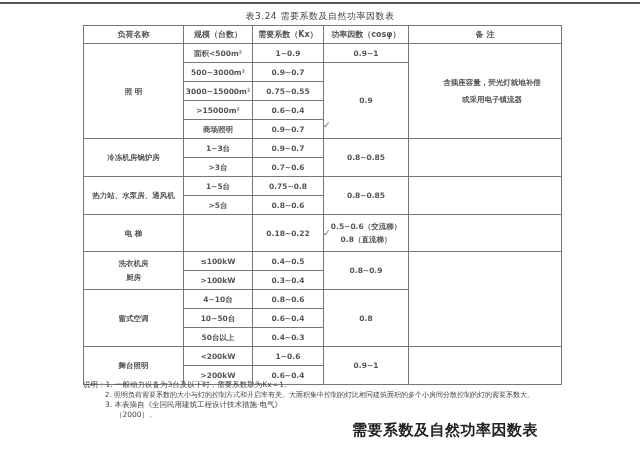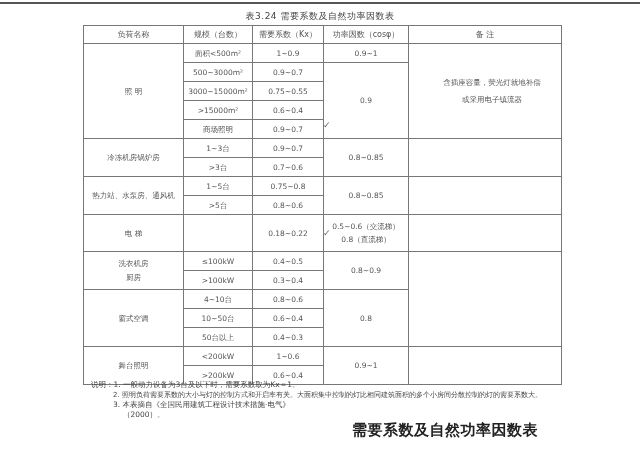--- a/index.html
+++ b/index.html
@@ -1,27 +1,27 @@
 <!DOCTYPE html>
 <html><head>
 <meta charset="utf-8">
 <style>
   html, body { margin:0; padding:0; }
   body { width:640px; height:460px; background:#ffffff; position:relative; overflow:hidden;
          font-family:"DejaVu Sans", sans-serif; color:#333; }
   .topline { position:absolute; left:0; top:2px; width:640px; height:2px; background:#555; }
   .caption { position:absolute; left:0; width:640px; top:10px; text-align:center; font-size:9px; color:#444; letter-spacing:0.5px; }
   table.t { position:absolute; left:83px; top:25px; width:478px; border-collapse:collapse; table-layout:fixed; font-size:7.5px; color:#555; }
-  table.t td, table.t th { border:1px solid #777; text-align:center; vertical-align:middle; padding:0; font-weight:normal; height:18px; line-height:9px; }
+  table.t td, table.t th { border:1px solid #777; text-align:center; vertical-align:middle; padding:0; font-weight:bold; height:18px; line-height:9px; }
   table.t { border:1.5px solid #333; }
   table.t th { height:17px; font-size:8px; }
   .remark { text-align:center; padding-left:14px !important; line-height:17px !important; }
   .check { position:absolute; font-size:9px; color:#666; }
   .notes { position:absolute; left:83px; top:380px; font-size:7.5px; color:#444; line-height:10px; }
-  .notes div { white-space:nowrap;margin-left:8px; }
+  .notes div { white-space:nowrap; }
   .bigtitle { position:absolute; left:352px; top:421px; font-size:15px; font-weight:bold; color:#222; letter-spacing:0.5px; }
 </style>
 </head>
 <body>
 
 <div class="topline"></div>
 <div class="caption">表3.24    需要系数及自然功率因数表</div>
 
 <table class="t">
   <colgroup>

